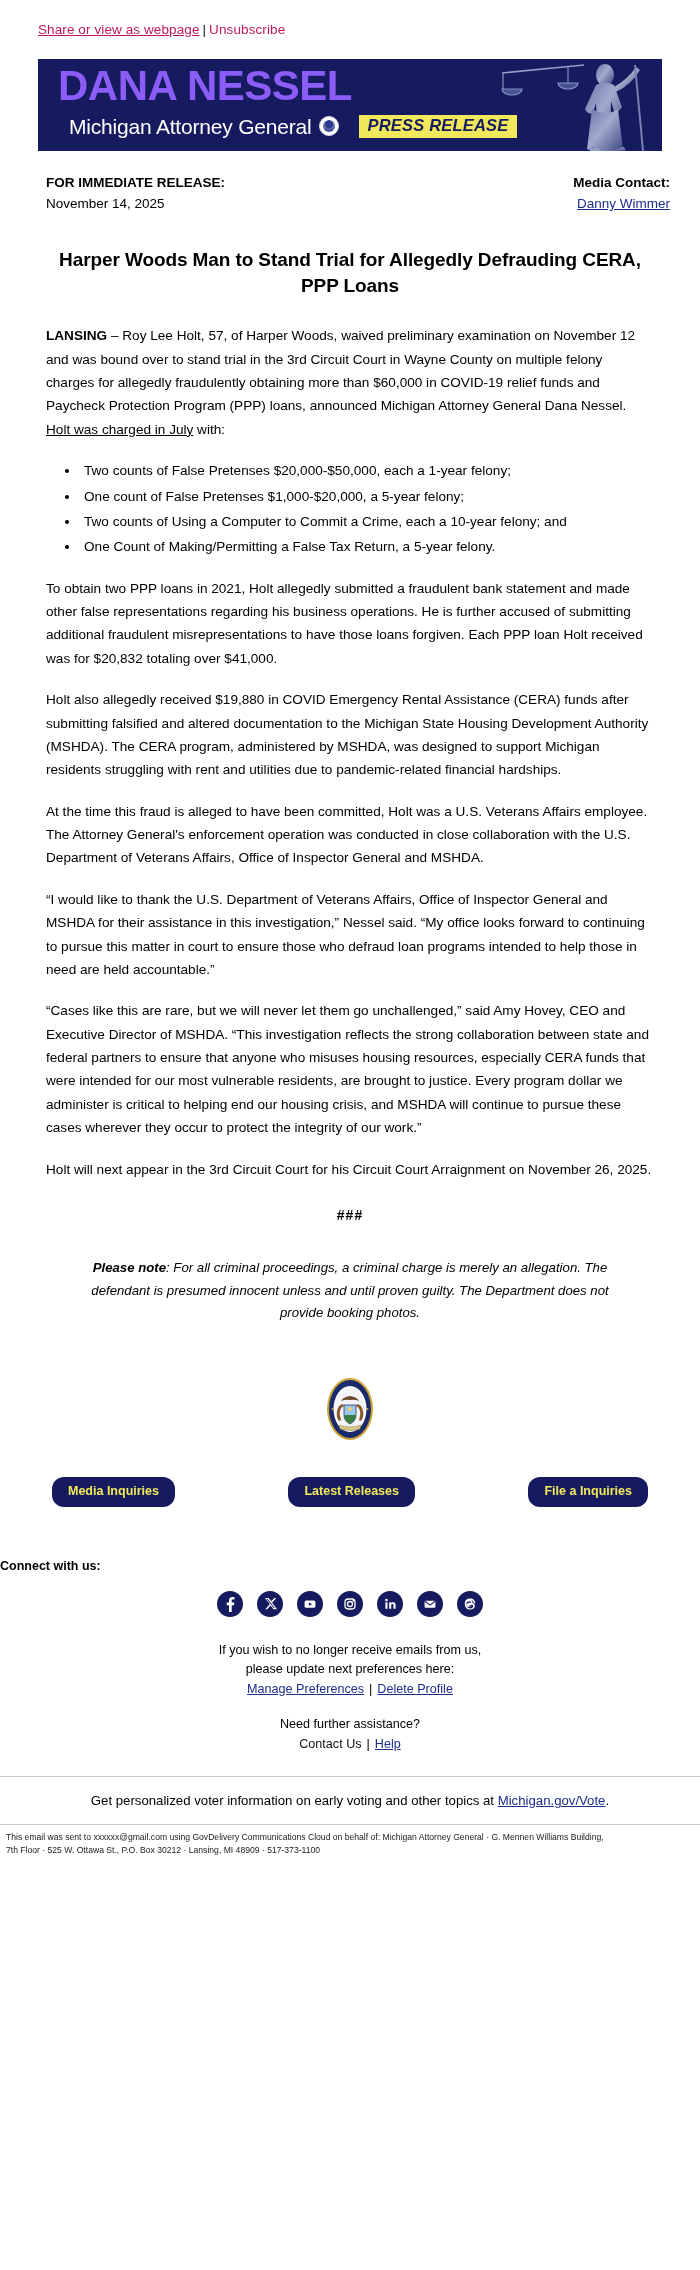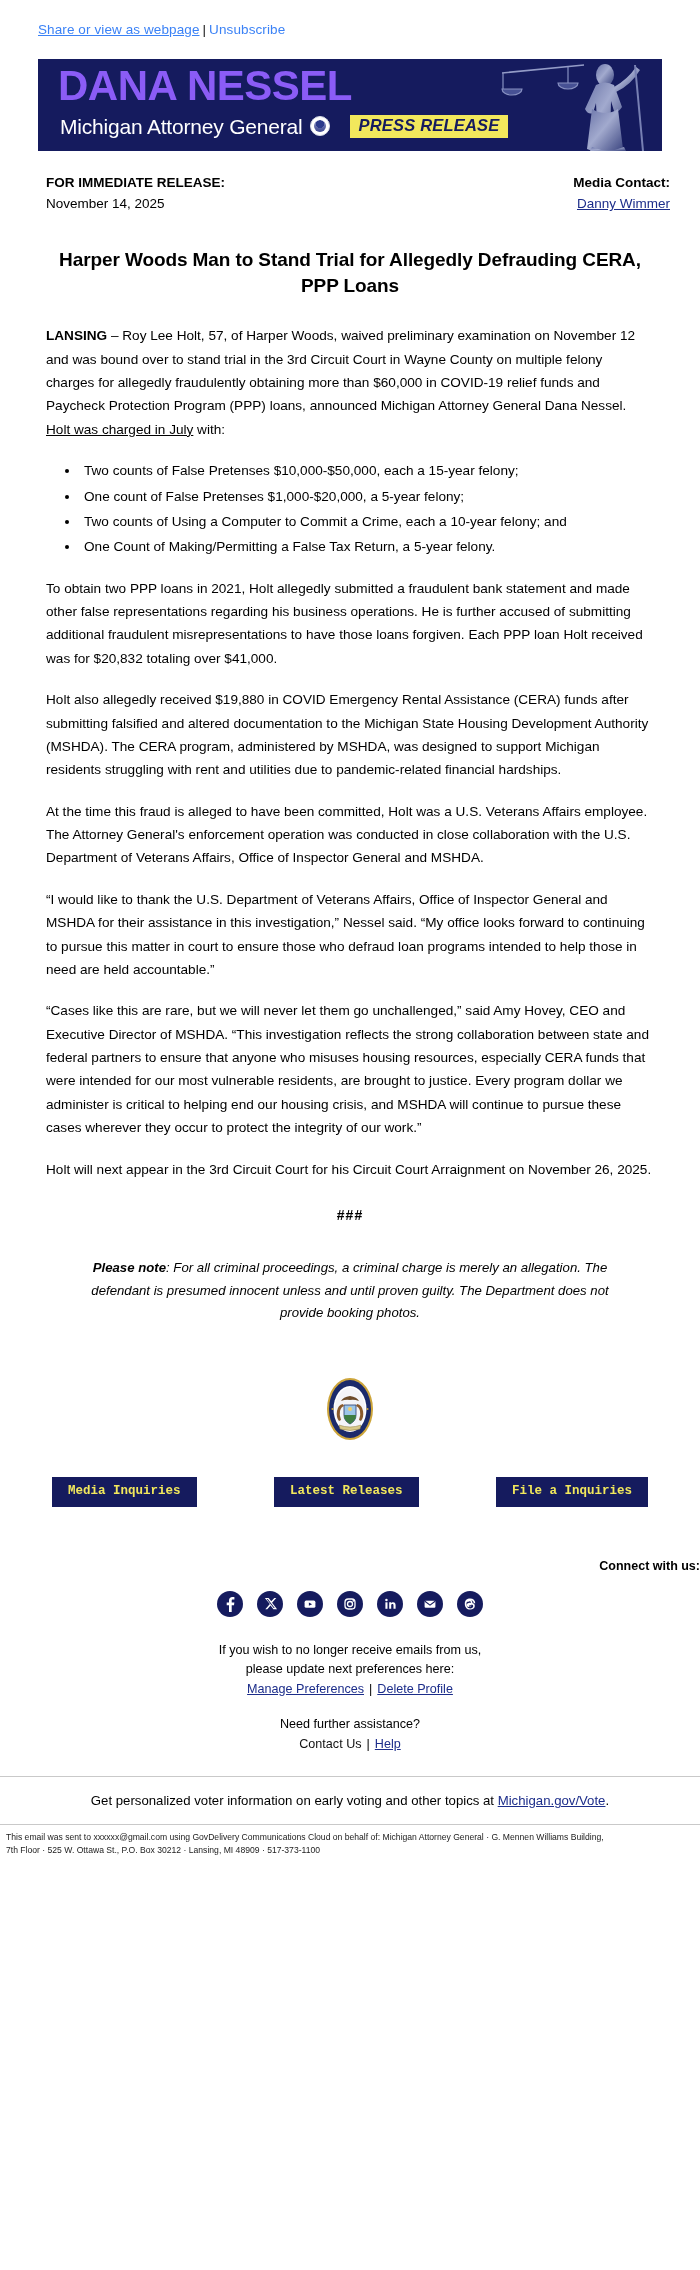--- a/index.html
+++ b/index.html
@@ -16,21 +16,21 @@
   .page { width: 700px; position: relative; }
 
   
   .preheader {
     padding: 22px 0 0 38px;
     font-size: 13.5px;
     color: #111;
     letter-spacing: .1px;
   }
   .preheader a {
-    color: #3b82f6;
+    color: #be185d;
     text-decoration: underline;
   }
   .preheader .sep { padding: 0 3px; text-decoration: none; }
 
   
   .banner-wrap { padding: 22px 38px 0 38px; }
   .banner {
     position: relative;
     height: 92px;
     background: #151b5e;
@@ -41,21 +41,21 @@
     left: 20px; top: 6px;
     color: #8b5cf6;
     font-size: 42px;
     font-weight: bold;
     letter-spacing: -0.5px;
     line-height: 1;
     font-family: "Liberation Sans", sans-serif;
   }
   .banner .subrow {
     position: absolute;
-    left: 22px; top: 56px;
+    left: 31px; top: 56px;
     display: flex;
     align-items: center;
     gap: 8px;
   }
   .banner .sub {
     color: #fff;
     font-size: 21px;
     letter-spacing: -0.2px;
     line-height: 1;
   }
@@ -166,32 +166,32 @@
     display: flex;
     justify-content: space-between;
     padding: 32px 52px 0 52px;
   }
   .cta {
     background: #151b5e;
     color: #f2e85c;
     font-size: 12.5px;
     font-weight: bold;
     padding: 8px 16px 9px 16px;
-    border-radius: 0;
+    border-radius: 12px;
     text-align: center;
     line-height: 1;
     white-space: nowrap;
     cursor: pointer;
     border: none;
-    font-family: Liberation Mono, monospace;
+    font-family: Liberation Sans, sans-serif;
   }
 
   
   .connect-label {
-    text-align: right;
+    text-align: left;
     font-size: 12.5px;
     font-weight: bold;
     padding: 52px 0 0 0;
   }
   .social-row {
     display: flex;
     justify-content: center;
     gap: 14px;
     padding: 18px 0 0 0;
   }
@@ -294,21 +294,21 @@
       <a href="#">Danny Wimmer</a>
     </div>
   </div>
 
   <div class="article">
     <h1 class="headline">Harper Woods Man to Stand Trial for Allegedly Defrauding CERA, PPP Loans</h1>
 
     <p class="body"><b>LANSING</b><span> – Roy Lee Holt, 57, of Harper Woods, waived preliminary examination on November 12 and was bound over to stand trial in the 3rd Circuit Court in Wayne County on multiple felony charges for allegedly fraudulently obtaining more than $60,000 in COVID-19 relief funds and Paycheck Protection Program (PPP) loans, announced Michigan Attorney General Dana Nessel. </span><a href="#" class="ul" style="color:#000">Holt was charged in July</a><span> with:</span></p>
 
     <ul class="charges">
-      <li>Two counts of False Pretenses $10,000-$50,000, each a 15-year felony;</li>
+      <li>Two counts of False Pretenses $20,000-$50,000, each a 1-year felony;</li>
       <li>One count of False Pretenses $1,000-$20,000, a 5-year felony;</li>
       <li>Two counts of Using a Computer to Commit a Crime, each a 10-year felony; and</li>
       <li>One Count of Making/Permitting a False Tax Return, a 5-year felony.</li>
     </ul>
 
     <p class="body">To obtain two PPP loans in 2021, Holt allegedly submitted a fraudulent bank statement and made other false representations regarding his business operations. He is further accused of submitting additional fraudulent misrepresentations to have those loans forgiven. Each PPP loan Holt received was for $20,832 totaling over $41,000.</p>
     <p class="body">Holt also allegedly received $19,880 in COVID Emergency Rental Assistance (CERA) funds after submitting falsified and altered documentation to the Michigan State Housing Development Authority (MSHDA). The CERA program, administered by MSHDA, was designed to support Michigan residents struggling with rent and utilities due to pandemic-related financial hardships.</p>
     <p class="body">At the time this fraud is alleged to have been committed, Holt was a U.S. Veterans Affairs employee. The Attorney General's enforcement operation was conducted in close collaboration with the U.S. Department of Veterans Affairs, Office of Inspector General and MSHDA.</p>
     <p class="body">“I would like to thank the U.S. Department of Veterans Affairs, Office of Inspector General and MSHDA for their assistance in this investigation,” Nessel said. “My office looks forward to continuing to pursue this matter in court to ensure those who defraud loan programs intended to help those in need are held accountable.”</p>
     <p class="body">“Cases like this are rare, but we will never let them go unchallenged,” said Amy Hovey, CEO and Executive Director of MSHDA. “This investigation reflects the strong collaboration between state and federal partners to ensure that anyone who misuses housing resources, especially CERA funds that were intended for our most vulnerable residents, are brought to justice. Every program dollar we administer is critical to helping end our housing crisis, and MSHDA will continue to pursue these cases wherever they occur to protect the integrity of our work.”</p>

